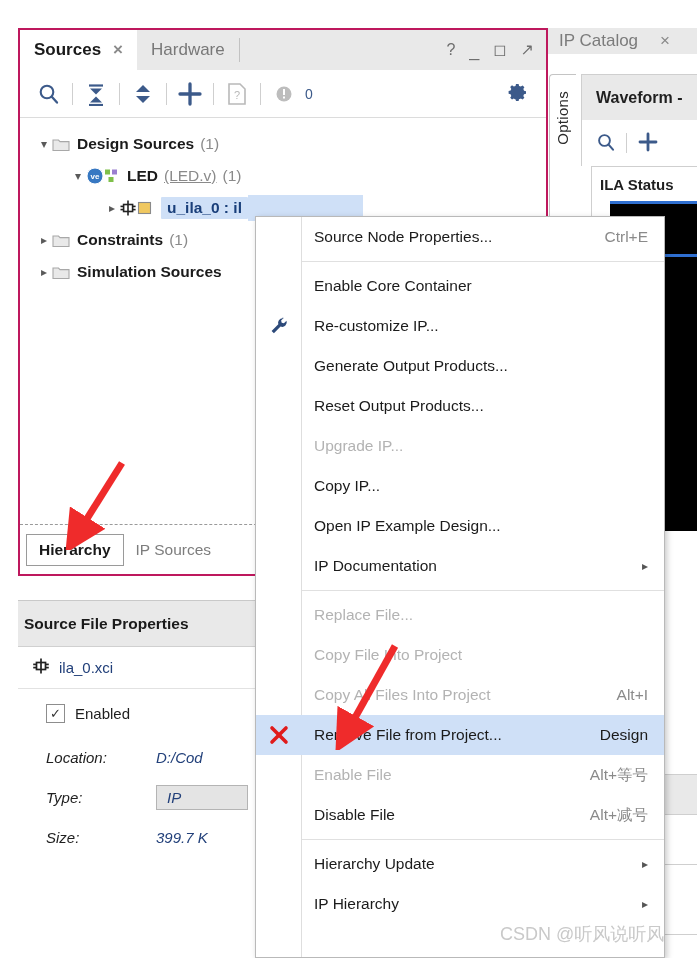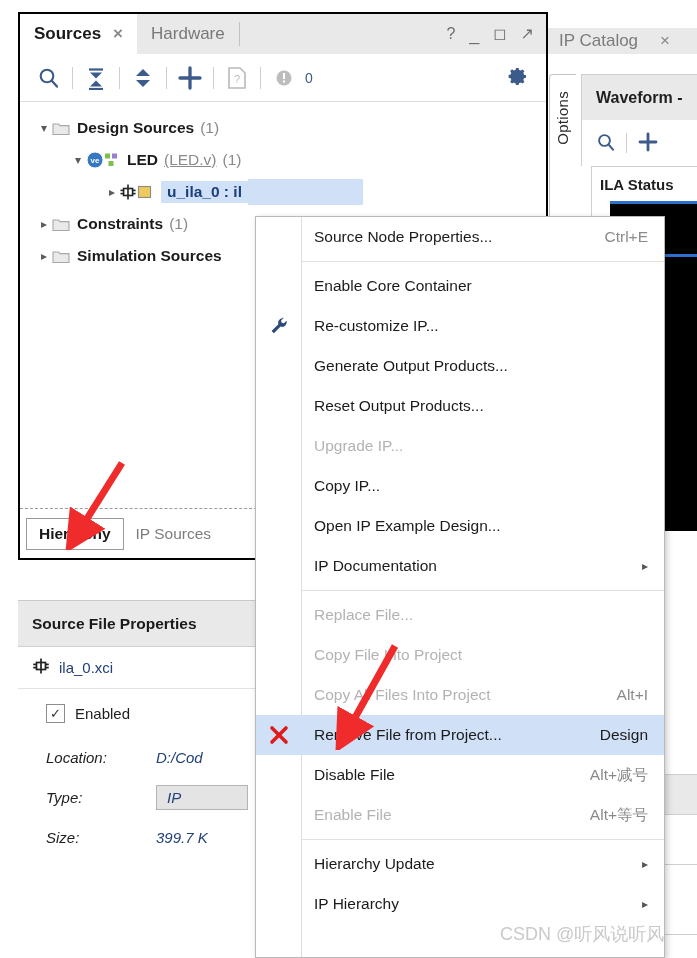--- a/index.html
+++ b/index.html
@@ -9,22 +9,22 @@
     font-family:"Liberation Sans", sans-serif;
     font-size:15px;
     color:#1f1f1f;
     overflow:hidden;
     position:relative;
   }
   .root{position:absolute;inset:0;background:#ffffff;}
 
   
   .sources-window{
-    position:absolute;left:18px;top:12px;width:530px;height:548px;
-    border:2px solid #000000;
+    position:absolute;left:18px;top:28px;width:530px;height:548px;
+    border:2px solid #be185d;
     background:#22c55e;
     box-sizing:border-box;
   }
   .sources-tabbar{
     position:absolute;left:0;top:0;right:0;height:40px;
     background:#e9e9e9;
     display:flex;align-items:stretch;
   }
   .tab{
     display:flex;align-items:center;gap:12px;
@@ -73,21 +73,21 @@
   .btab.off{color:#7d7d7d;}
 
   
   .sfp{
     position:absolute;left:18px;top:600px;width:250px;height:358px;
     background:#ffffff;border-right:1px solid #c9c9c9;border-top:1px solid #c9c9c9;
     box-sizing:border-box;overflow:hidden;
   }
   .sfp-title{
     height:46px;background:#e9e9e9;display:flex;align-items:center;
-    padding-left:14px;font-weight:bold;font-size:15.5px;color:#1a1a1a;
+    padding-left:6px;font-weight:bold;font-size:15.5px;color:#1a1a1a;
     border-bottom:1px solid #d0d0d0;box-sizing:border-box;
   }
   .sfp-file{
     height:42px;display:flex;align-items:center;gap:9px;padding-left:14px;
     border-bottom:1px solid #e2e2e2;box-sizing:border-box;font-size:15px;color:#22407a;
   }
   .sfp-en{height:48px;display:flex;align-items:center;gap:10px;padding-left:28px;box-sizing:border-box;}
   .cbox{width:17px;height:17px;border:1px solid #8d8d8d;background:#fff;display:inline-flex;align-items:center;justify-content:center;font-size:13px;color:#333;}
   .prow{height:40px;display:flex;align-items:center;padding-left:28px;box-sizing:border-box;font-size:15px;font-style:italic;}
   .pkey{width:110px;color:#1f1f1f;}
@@ -487,28 +487,28 @@
       <span class="gico">
         <svg width="22" height="22" viewBox="0 0 22 22">
           <line x1="4" y1="4" x2="18" y2="18" stroke="#e01b1b" stroke-width="3.6" stroke-linecap="round"></line>
           <line x1="18" y1="4" x2="4" y2="18" stroke="#e01b1b" stroke-width="3.6" stroke-linecap="round"></line>
         </svg>
       </span>
       <span>Remove File from Project...</span>
       <span class="accel">Design</span>
     </div>
 
-    <div class="mi">
-      <span>Disable File</span>
-      <span class="accel">Alt+减号</span>
-    </div>
-
     <div class="mi dis">
       <span>Enable File</span>
       <span class="accel">Alt+等号</span>
+    </div>
+
+    <div class="mi">
+      <span>Disable File</span>
+      <span class="accel">Alt+减号</span>
     </div>
     <div class="msep"></div>
 
     <div class="mi">
       <span>Hierarchy Update</span>
       <span class="arrow">▸</span>
     </div>
 
 
     <div class="mi">

